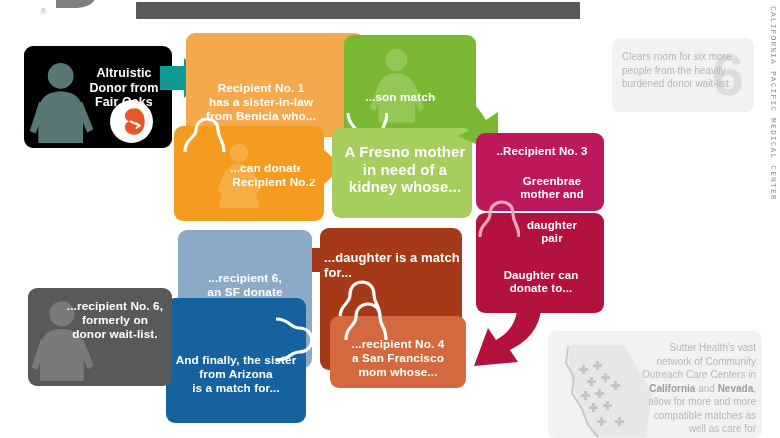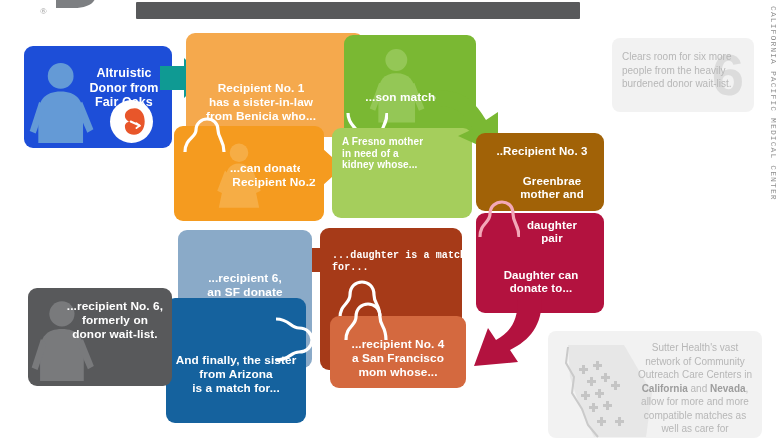--- a/index.html
+++ b/index.html
@@ -83,21 +83,21 @@
 <div id="stage">
 
   <div class="header-bar"></div>
   <svg class="logo-mark" viewBox="0 0 62 48">
     <path d="M8 -6 C34 -6 48 6 48 20 C48 30 38 34 26 34 L8 34 Z" fill="#7d7f82"></path>
     <path d="M44 -8 L56 -8 L50 22 L42 22 Z" fill="#ffffff"></path>
   </svg>
   <div class="logo-reg">®</div>
   <div class="credit">CALIFORNIA PACIFIC MEDICAL CENTER</div>
 
-  <div class="card" style="left:24px;top:46px;width:148px;height:102px;background:#1d4ed8;">
+  <div class="card" style="left:24px;top:46px;width:148px;height:102px;background:#000000;">
     <svg class="person" viewBox="0 0 100 100" style="left:4px;top:6px;width:86px;height:96px;opacity:.55;">
       <circle cx="38" cy="22" r="15" fill="#9ed9d6"></circle>
       <path d="M38 40 C20 40 12 50 12 66 L12 100 L64 100 L64 66 C64 50 56 40 38 40 Z" fill="#9ed9d6"></path>
       <path d="M13 52 L2 86 L9 89 L20 58 Z" fill="#9ed9d6"></path>
       <path d="M63 52 L76 84 L69 88 L56 58 Z" fill="#9ed9d6"></path>
     </svg>
 
     <div style="position:absolute;left:86px;top:54px;width:43px;height:43px;background:#ffffff;border-radius:50%;">
       <svg viewBox="0 0 40 40" style="position:absolute;left:5px;top:5px;width:33px;height:33px;">
         <path d="M24 4 C32 4 36 12 36 20 C36 29 31 36 23 36 C16 36 12 31 12 26 C12 22 15 21 17 20 C15 19 12 17 12 13 C12 8 17 4 24 4 Z" fill="#e8562a"></path>
@@ -147,30 +147,30 @@
       <path d="M67 47 L80 80 L73 83 L60 52 Z" fill="#b9dd88"></path>
     </svg>
 
     <svg class="knob" style="left:-2px;top:78px;width:46px;height:46px;">
       <path d="M6 0 C6 13 16 14 16 22 C16 30 22 34 28 34 C34 34 39 30 39 22 C39 14 45 12 45 0" fill="none" stroke="#ffffff" stroke-width="3.2"></path>
     </svg>
     <div class="txt" style="left:6px;top:56px;width:124px;font-size:11.8px;text-align:center;">...son matches...</div>
   </div>
 
   <div class="card" style="left:332px;top:128px;width:140px;height:90px;background:#a5ce5c;">
-    <div class="txt" style="left:10px;top:8px;width:126px;font-size:10px;">A Fresno mother
+    <div class="txt" style="left:10px;top:15px;width:126px;font-size:15px;text-align:center;">A Fresno mother
 in need of a
 kidney whose...</div>
   </div>
 
   <svg class="arrow" style="left:432px;top:84px;width:98px;height:76px;">
     <path d="M4 6 C34 6 44 20 54 36 L66 28 L66 70 L26 52 L41 45 C32 30 26 22 4 22 Z" fill="#7ab833"></path>
   </svg>
 
-  <div class="card" style="left:476px;top:133px;width:128px;height:78px;background:#a16207;">
+  <div class="card" style="left:476px;top:133px;width:128px;height:78px;background:#be185d;">
     <div class="txt" style="left:6px;top:12px;width:120px;font-size:11.5px;text-align:center;">..Recipient No. 3</div>
     <div class="txt" style="left:28px;top:42px;width:96px;font-size:11.5px;text-align:center;">Greenbrae
 mother and</div>
   </div>
 
   <div class="card" style="left:476px;top:213px;width:128px;height:100px;background:#b3123f;">
     <svg class="knob" style="left:-4px;top:-18px;width:48px;height:48px;">
       <path d="M8 42 C8 28 18 28 18 19 C18 11 24 7 30 7 C36 7 41 11 41 19 C41 28 47 30 47 42" fill="none" stroke="#f3a8b8" stroke-width="3.2"></path>
     </svg>
     <div class="txt" style="left:10px;top:56px;width:110px;font-size:11.5px;text-align:center;">Daughter can
@@ -180,21 +180,21 @@
   </div>
 
   <svg class="arrow" style="left:438px;top:296px;width:112px;height:80px;">
     <path d="M104 2 C104 30 92 44 72 54 L80 66 L36 70 L50 32 L58 44 C72 36 80 26 80 2 Z" fill="#b3123f"></path>
   </svg>
 
   <div class="card" style="left:320px;top:228px;width:142px;height:142px;background:#a63a18;">
     <svg class="knob" style="left:14px;top:44px;width:48px;height:48px;">
       <path d="M6 46 C6 32 16 32 16 23 C16 14 22 10 28 10 C34 10 40 14 40 23 C40 32 46 32 46 46" fill="none" stroke="#ffffff" stroke-width="3.2"></path>
     </svg>
-    <div class="txt" style="left:12px;top:22px;width:150px;font-size:10px;text-align:left;font-family:Liberation Mono, monospace;">...daughter is a match for...</div>
+    <div class="txt" style="left:4px;top:22px;width:150px;font-size:13px;text-align:left;">...daughter is a match for...</div>
   </div>
 
   <svg class="arrow" style="left:272px;top:240px;width:52px;height:42px;">
     <polygon points="52,8 24,8 24,0 1,20 24,40 24,32 52,32" fill="#a63a18"></polygon>
   </svg>
 
   <div class="card" style="left:330px;top:316px;width:136px;height:72px;background:#d4693f;">
     <svg class="knob" style="left:10px;top:-20px;width:48px;height:48px;">
       <path d="M6 44 C6 30 16 30 16 21 C16 12 22 8 28 8 C34 8 40 12 40 21 C40 30 46 30 46 44" fill="none" stroke="#ffffff" stroke-width="3.2"></path>
     </svg>
@@ -261,18 +261,18 @@
         <rect x="52" y="64" width="3" height="9"></rect>
           <rect x="49" y="67" width="9" height="3"></rect>
         <rect x="46" y="80" width="3" height="9"></rect>
           <rect x="43" y="83" width="9" height="3"></rect>
         <rect x="60" y="44" width="3" height="9"></rect>
           <rect x="57" y="47" width="9" height="3"></rect>
         <rect x="64" y="80" width="3" height="9"></rect>
           <rect x="61" y="83" width="9" height="3"></rect>
       </g>
     </svg>
-    <div class="ptext" style="left:86px;top:10px;width:122px;text-align:center;">
+    <div class="ptext" style="left:86px;top:10px;width:122px;text-align:right;">
       <span>Sutter Health's vast network of Community Outreach Care Centers in </span><b>California</b><span> and </span><b>Nevada</b><span>, allow for more and more compatible matches as well as care for</span>
     </div>
   </div>
 
 </div>
 
 </body></html>

